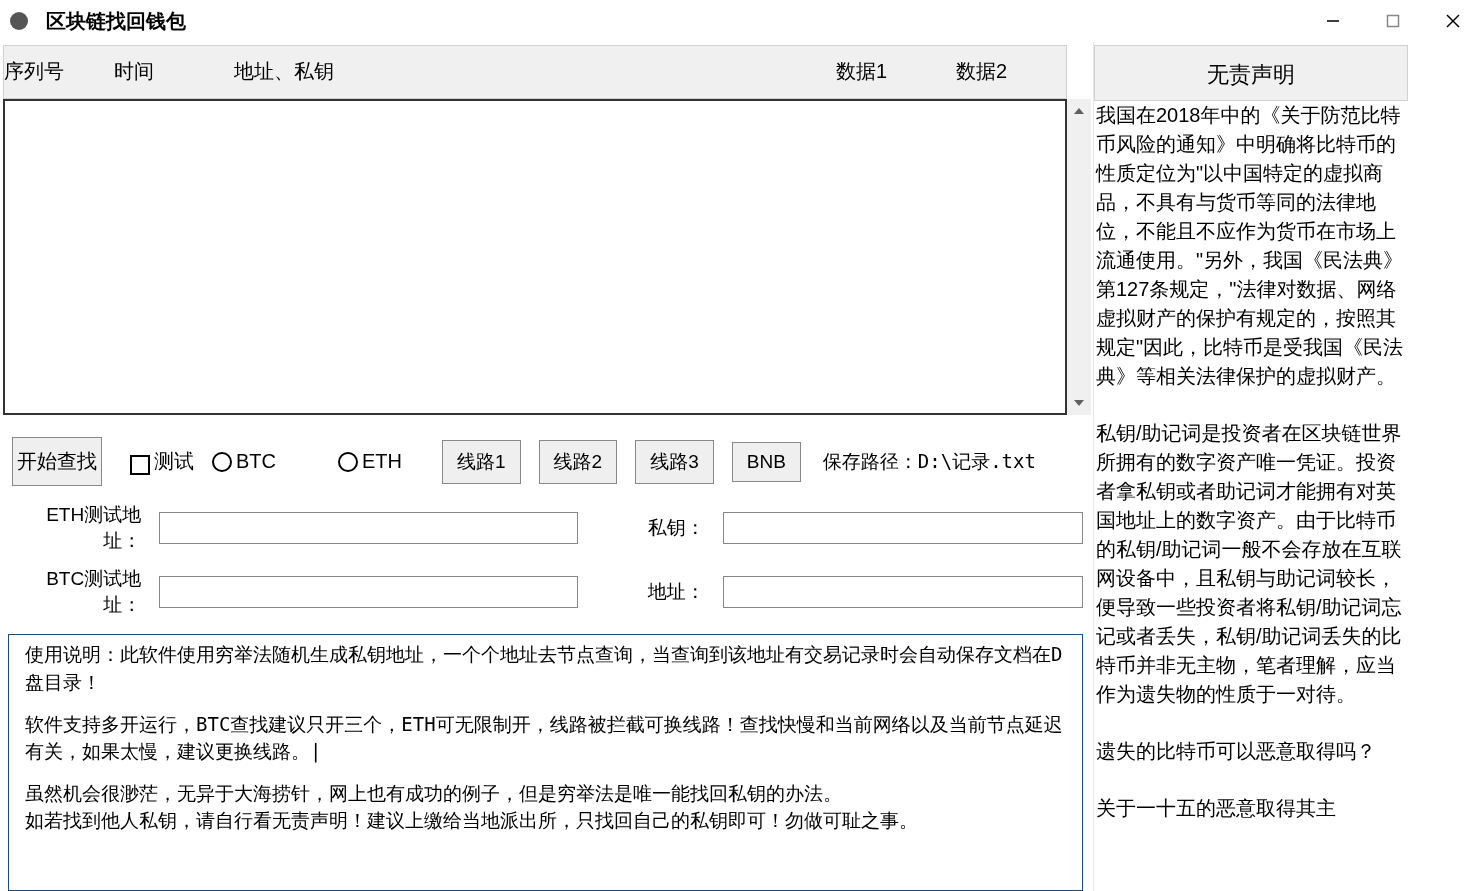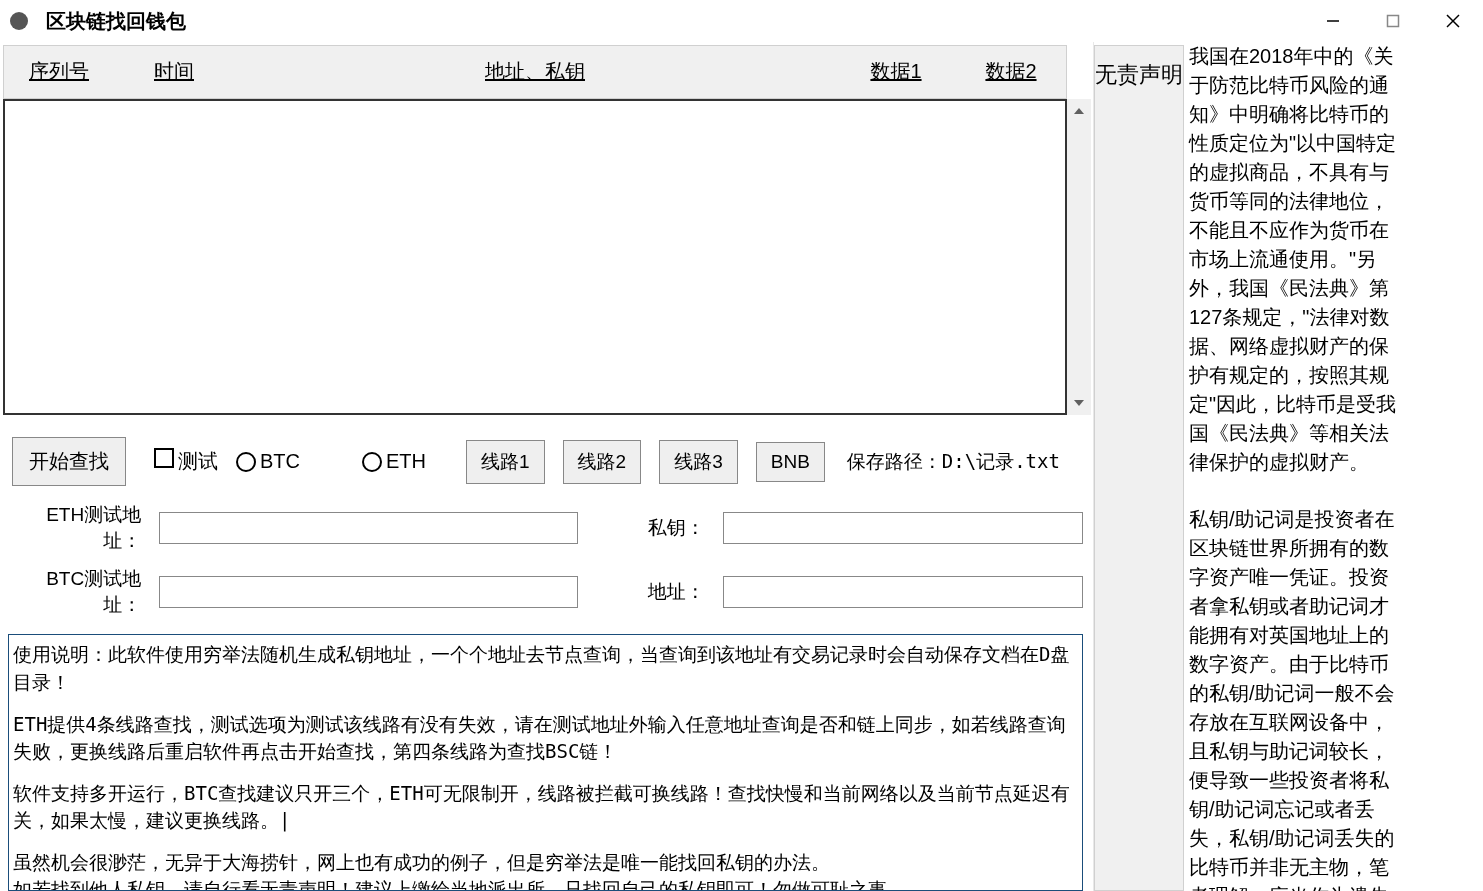--- a/index.html
+++ b/index.html
@@ -60,34 +60,34 @@
       height: 849px;
     }
     .left-col {
       width: 1093px;
       display: flex;
       flex-direction: column;
     }
     .right-col {
       width: 318px;
       display: flex;
-      flex-direction: row;
+      flex-direction: column;
       border-left: 1px solid #e8e8e8;
     }
     
     .table-header {
       display: flex;
       background: #f0f0f0;
       border: 1px solid #d0d0d0;
       height: 54px;
       align-items: center;
       margin: 3px 0 0 3px;
       width: 1064px;
     }
-    .th { text-align: center; font-size: 20px; text-decoration: underline; }
+    .th { font-size: 20px; }
     .th-serial { width: 110px; }
     .th-time { width: 120px; }
     .th-addr { flex: 1; }
     .th-d1 { width: 120px; }
     .th-d2 { width: 110px; }
     
     .table-body-wrap {
       display: flex;
       width: 1088px;
       margin-left: 3px;
@@ -120,32 +120,32 @@
     .controls-row {
       display: flex;
       align-items: center;
       gap: 18px;
       margin: 22px 10px 0 12px;
       height: 50px;
     }
     .btn {
       border: 1px solid #888;
       background: #efefef;
-      padding: 10px 16px;
+      padding: 10px 4px;
       font-size: 20px;
       cursor: pointer;
       font-family: inherit;
     }
     .btn-small {
       padding: 8px 14px;
       font-size: 19px;
     }
     .checkbox-wrap {
       display: flex;
-      align-items: flex-start;
+      align-items: flex-end;
       gap: 4px;
       font-size: 20px;
       margin-left: 10px;
     }
     .cb {
       width: 20px;
       height: 20px;
       border: 2px solid #000;
       display: inline-block;
     }
@@ -195,21 +195,21 @@
       font-size: 16px;
       padding: 2px 4px;
       font-family: inherit;
     }
     .tin-w1 { width: 428px; }
     .tin-w2 { width: 368px; }
     
     .usage-box {
       border: 1px solid #1a4d7a;
       margin: 4px 10px 0 8px;
-      padding: 6px 4px;
+      padding: 6px 16px;
       font-size: 19px;
       line-height: 1.45;
       height: 258px;
       overflow: hidden;
       font-family: SimSun, "Microsoft YaHei", monospace;
     }
     .usage-box p { margin-bottom: 14px; }
     
     .disclaimer-title {
       text-align: center;
@@ -316,21 +316,20 @@
       <div class="addr-row">
         <span class="addr-label">BTC测试地址：</span>
         <input class="text-input tin-w1" value="" style="">
         <span class="addr-label-s">地址：</span>
         <input class="text-input tin-w2" value="" style="">
       </div>
     </div>
 
     <div class="usage-box">
       <p>使用说明：此软件使用穷举法随机生成私钥地址，一个个地址去节点查询，当查询到该地址有交易记录时会自动保存文档在D盘目录！</p>
-      <p>ETH提供4条线路查找，测试选项为测试该线路有没有失效，请在测试地址外输入任意地址查询是否和链上同步，如若线路查询失败，更换线路后重启软件再点击开始查找，第四条线路为查找BSC链！</p>
       <p>软件支持多开运行，BTC查找建议只开三个，ETH可无限制开，线路被拦截可换线路！查找快慢和当前网络以及当前节点延迟有关，如果太慢，建议更换线路。|</p>
       <p>
         <span>虽然机会很渺茫，无异于大海捞针，网上也有成功的例子，但是穷举法是唯一能找回私钥的办法。</span><br>
         <span>如若找到他人私钥，请自行看无责声明！建议上缴给当地派出所，只找回自己的私钥即可！勿做可耻之事。</span>
       </p>
     </div>
 
   </div>
 
   <div class="right-col">

